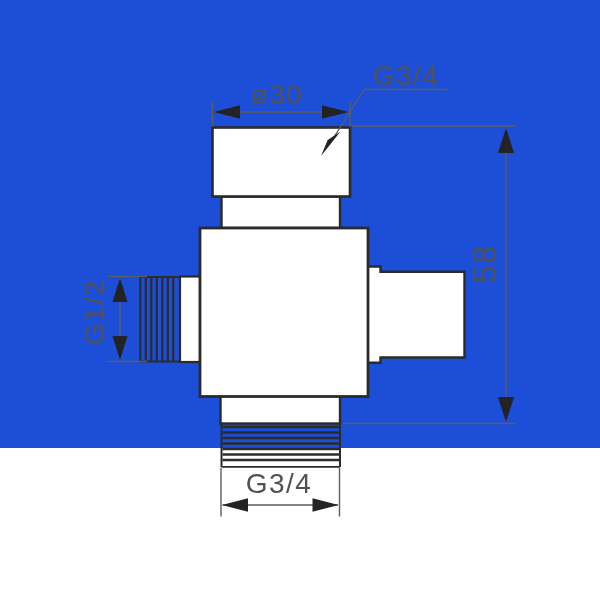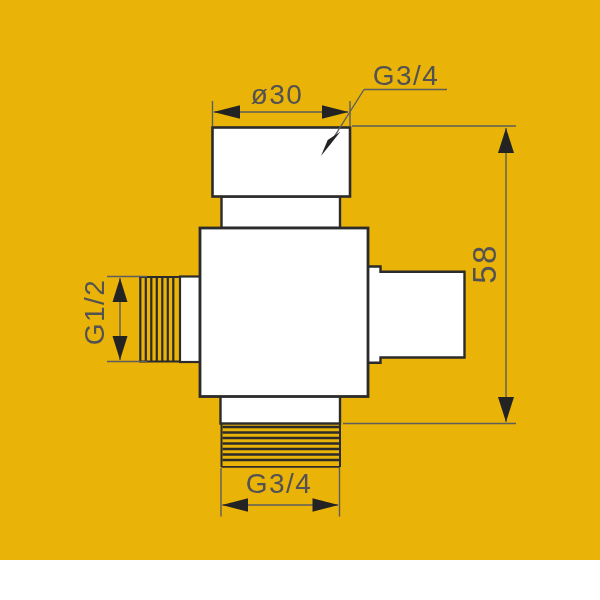--- a/index.html
+++ b/index.html
@@ -7,22 +7,22 @@
     padding: 0;
     background: #ffffff;
     width: 600px;
     height: 600px;
     overflow: hidden;
     font-family: "Liberation Sans", sans-serif;
   }
   .stage {
     position: relative;
     width: 600px;
-    height: 560px;
-    background: #eab308;
+    height: 448px;
+    background: #1d4ed8;
   }
   svg { display: block; }
   
   .o   { stroke: #2b2b2b; fill: #ffffff; }
   .thread { stroke: #2b2b2b; fill: none; }
   
   .d   { stroke: #5d5d5d; stroke-width: 1.4; fill: none; }
   .arrow { fill: #232323; stroke: none; }
   text.lbl {
     fill: #525252;

